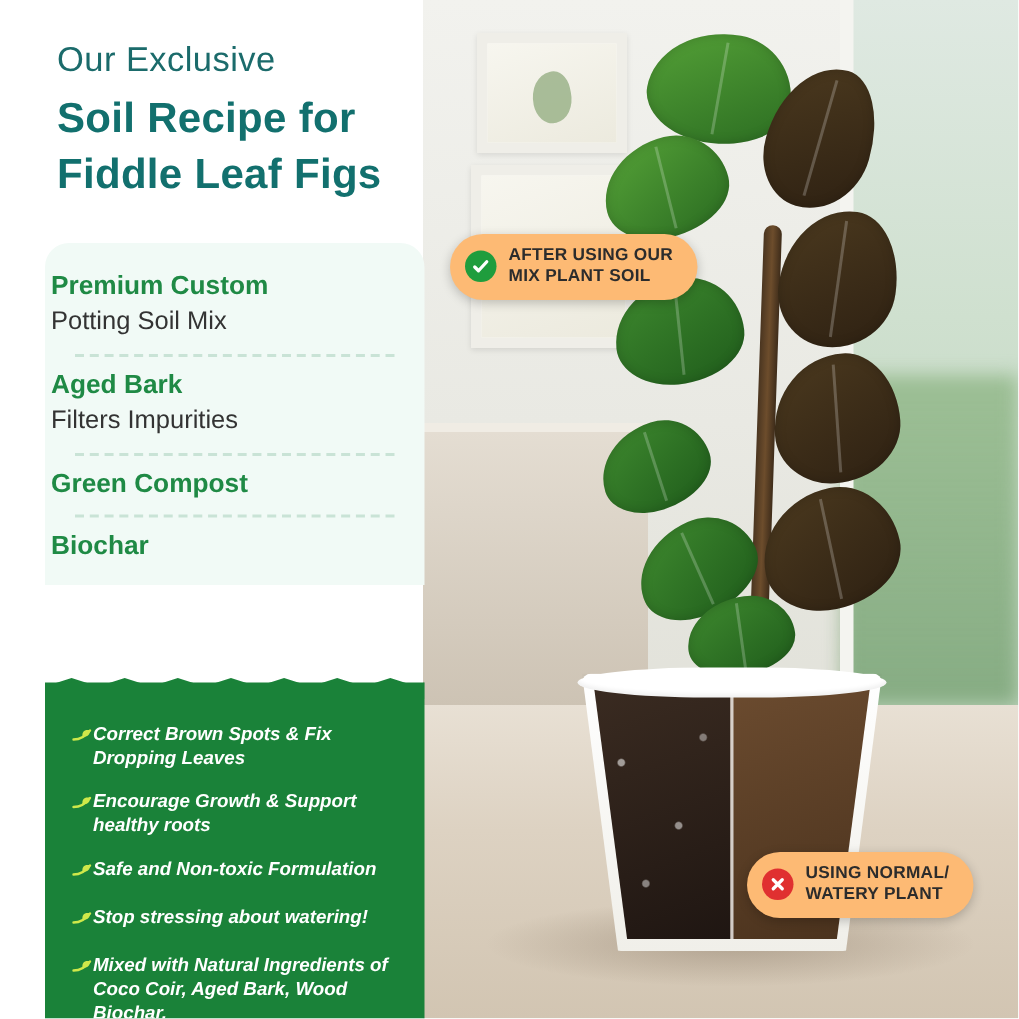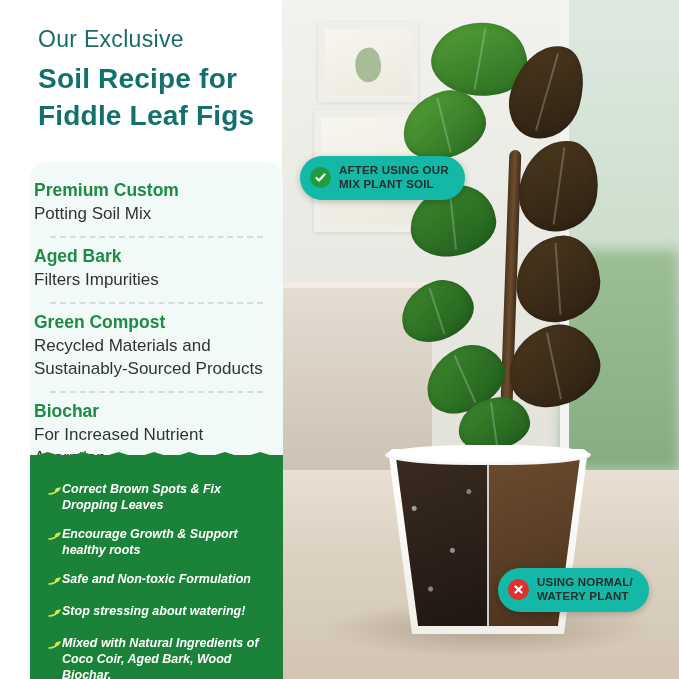--- a/index.html
+++ b/index.html
@@ -155,21 +155,21 @@
     background: rgba(255,255,255,.22);
     transform: translateX(-50%);
   }
 
   
   .callout {
     position: absolute;
     display: flex;
     align-items: center;
     gap: 8px;
-    background: #14b8a6;
+    background: #fdba74;
     border-radius: 22px;
     padding: 8px 16px 8px 10px;
     box-shadow: 0 2px 7px rgba(0,0,0,.22);
   }
   .callout .label {
     font-size: 11.5px;
     font-weight: bold;
     line-height: 1.2;
     color: #2c2c2c;
     letter-spacing: .2px;
@@ -369,28 +369,24 @@
         <div class="ing-desc" style="white-space:pre-line;">Potting Soil Mix</div>
       </div>
       <div class="dashes"></div>
       <div class="ing">
         <div class="ing-title">Aged Bark</div>
         <div class="ing-desc" style="white-space:pre-line;">Filters Impurities</div>
       </div>
       <div class="dashes"></div>
       <div class="ing">
         <div class="ing-title">Green Compost</div>
-        <div class="ing-desc" style="white-space:pre-line;">Recycled Materials and
-Sustainably-Sourced Products</div>
       </div>
       <div class="dashes"></div>
       <div class="ing">
         <div class="ing-title">Biochar</div>
-        <div class="ing-desc" style="white-space:pre-line;">For Increased Nutrient
-Asorption</div>
       </div>
     </div>
 
     <div class="zigzag"></div>
     <div class="green-block">
       <div class="bullet">
         <span class="bullet-icon">
           <svg width="14" height="13" viewBox="0 0 14 13" aria-hidden="true">
             <path d="M1 11 C5 11 9 9 12 5" fill="none" stroke="#cfe84a" stroke-width="1.6" stroke-linecap="round"></path>
             <path d="M12 5 C8.5 4 6.5 6 7 9 C10 9.5 12 8 12 5 Z" fill="#cfe84a"></path>

